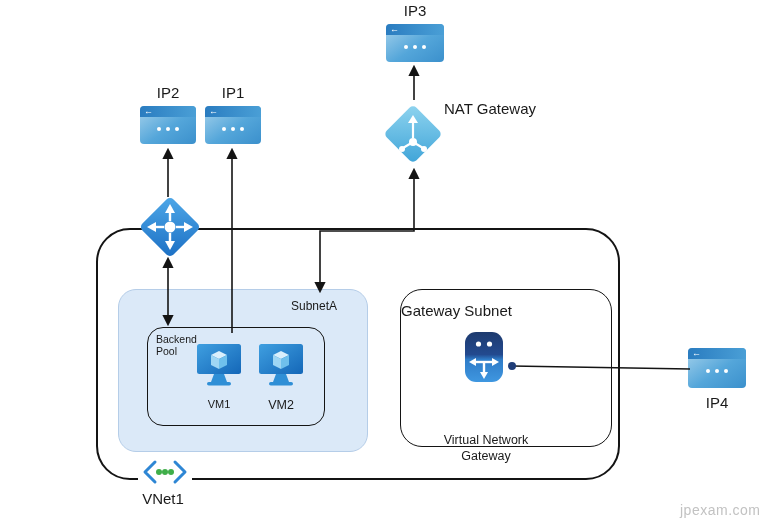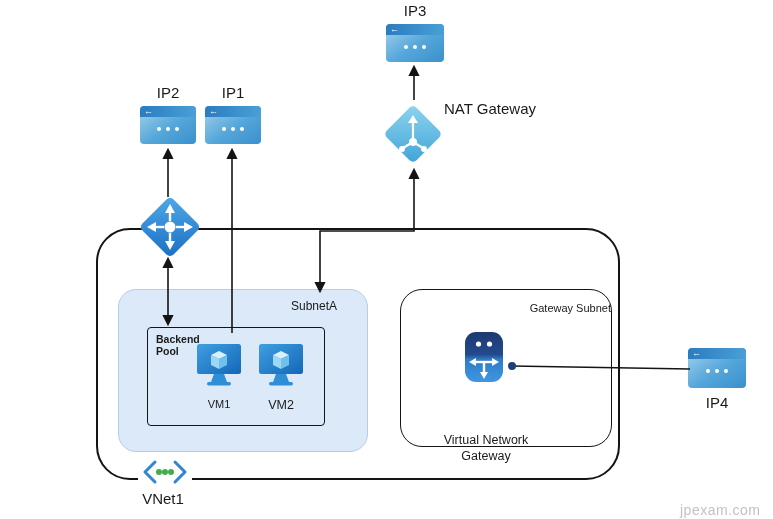--- a/index.html
+++ b/index.html
@@ -6,27 +6,27 @@
   .diagram{position:relative;width:773px;height:519px;background:#ffffff;
     font-family:"Liberation Sans",sans-serif;color:#1a1a1a;overflow:hidden;}
 
   .lbl{position:absolute;font-size:15px;text-align:center;white-space:nowrap;z-index:3;}
   .lbl.left{text-align:left;}
   .lbl.wrap{white-space:normal;line-height:1.3;margin-top:40px;}
 
   .box{position:absolute;box-sizing:border-box;}
   .vnet-box{border:2px solid #141414;border-radius:34px;z-index:1;}
   .subnet-a{background:#dbe9f8;border:1px solid #b5cde8;border-radius:18px;z-index:1;}
-  .backend-pool{border:1.6px solid #141414;border-radius:4px;z-index:2;font-weight:bold;}
+  .backend-pool{border:1.6px solid #141414;border-radius:16px;z-index:2;}
   .gateway-subnet{border:1.6px solid #141414;border-radius:22px;background:#fff;z-index:1;}
 
   .subnet-a .tag{position:absolute;right:30px;top:9px;font-size:12px;}
   .backend-pool .tag{position:absolute;left:8px;top:5px;width:52px;font-size:10.5px;
     line-height:1.15;text-align:left;white-space:normal;}
-  .gateway-subnet .tag{position:absolute;left:0;right:0;top:12px;text-align:right;font-size:11px;}
+  .gateway-subnet .tag{position:absolute;left:0;right:0;top:12px;text-align:left;font-size:15px;}
 
   .ipicon{position:absolute;border-radius:4px;z-index:2;
     background:linear-gradient(145deg,#a6d2ec,#54a6da 55%,#3b90cc);}
   .ipicon .bar{position:absolute;left:0;right:0;top:0;height:11px;
     border-radius:4px 4px 0 0;background:linear-gradient(90deg,#2a7cc0,#4a9fd6);}
   .ipicon .arr{color:#fff;font-size:9px;line-height:11px;padding-left:4px;display:block;font-weight:bold;}
   .ipicon .dots{position:absolute;left:0;right:0;top:21px;display:flex;justify-content:center;gap:5px;}
   .ipicon .dots i{width:4px;height:4px;border-radius:50%;background:#fff;}
 
   .icon{position:absolute;z-index:2;}

